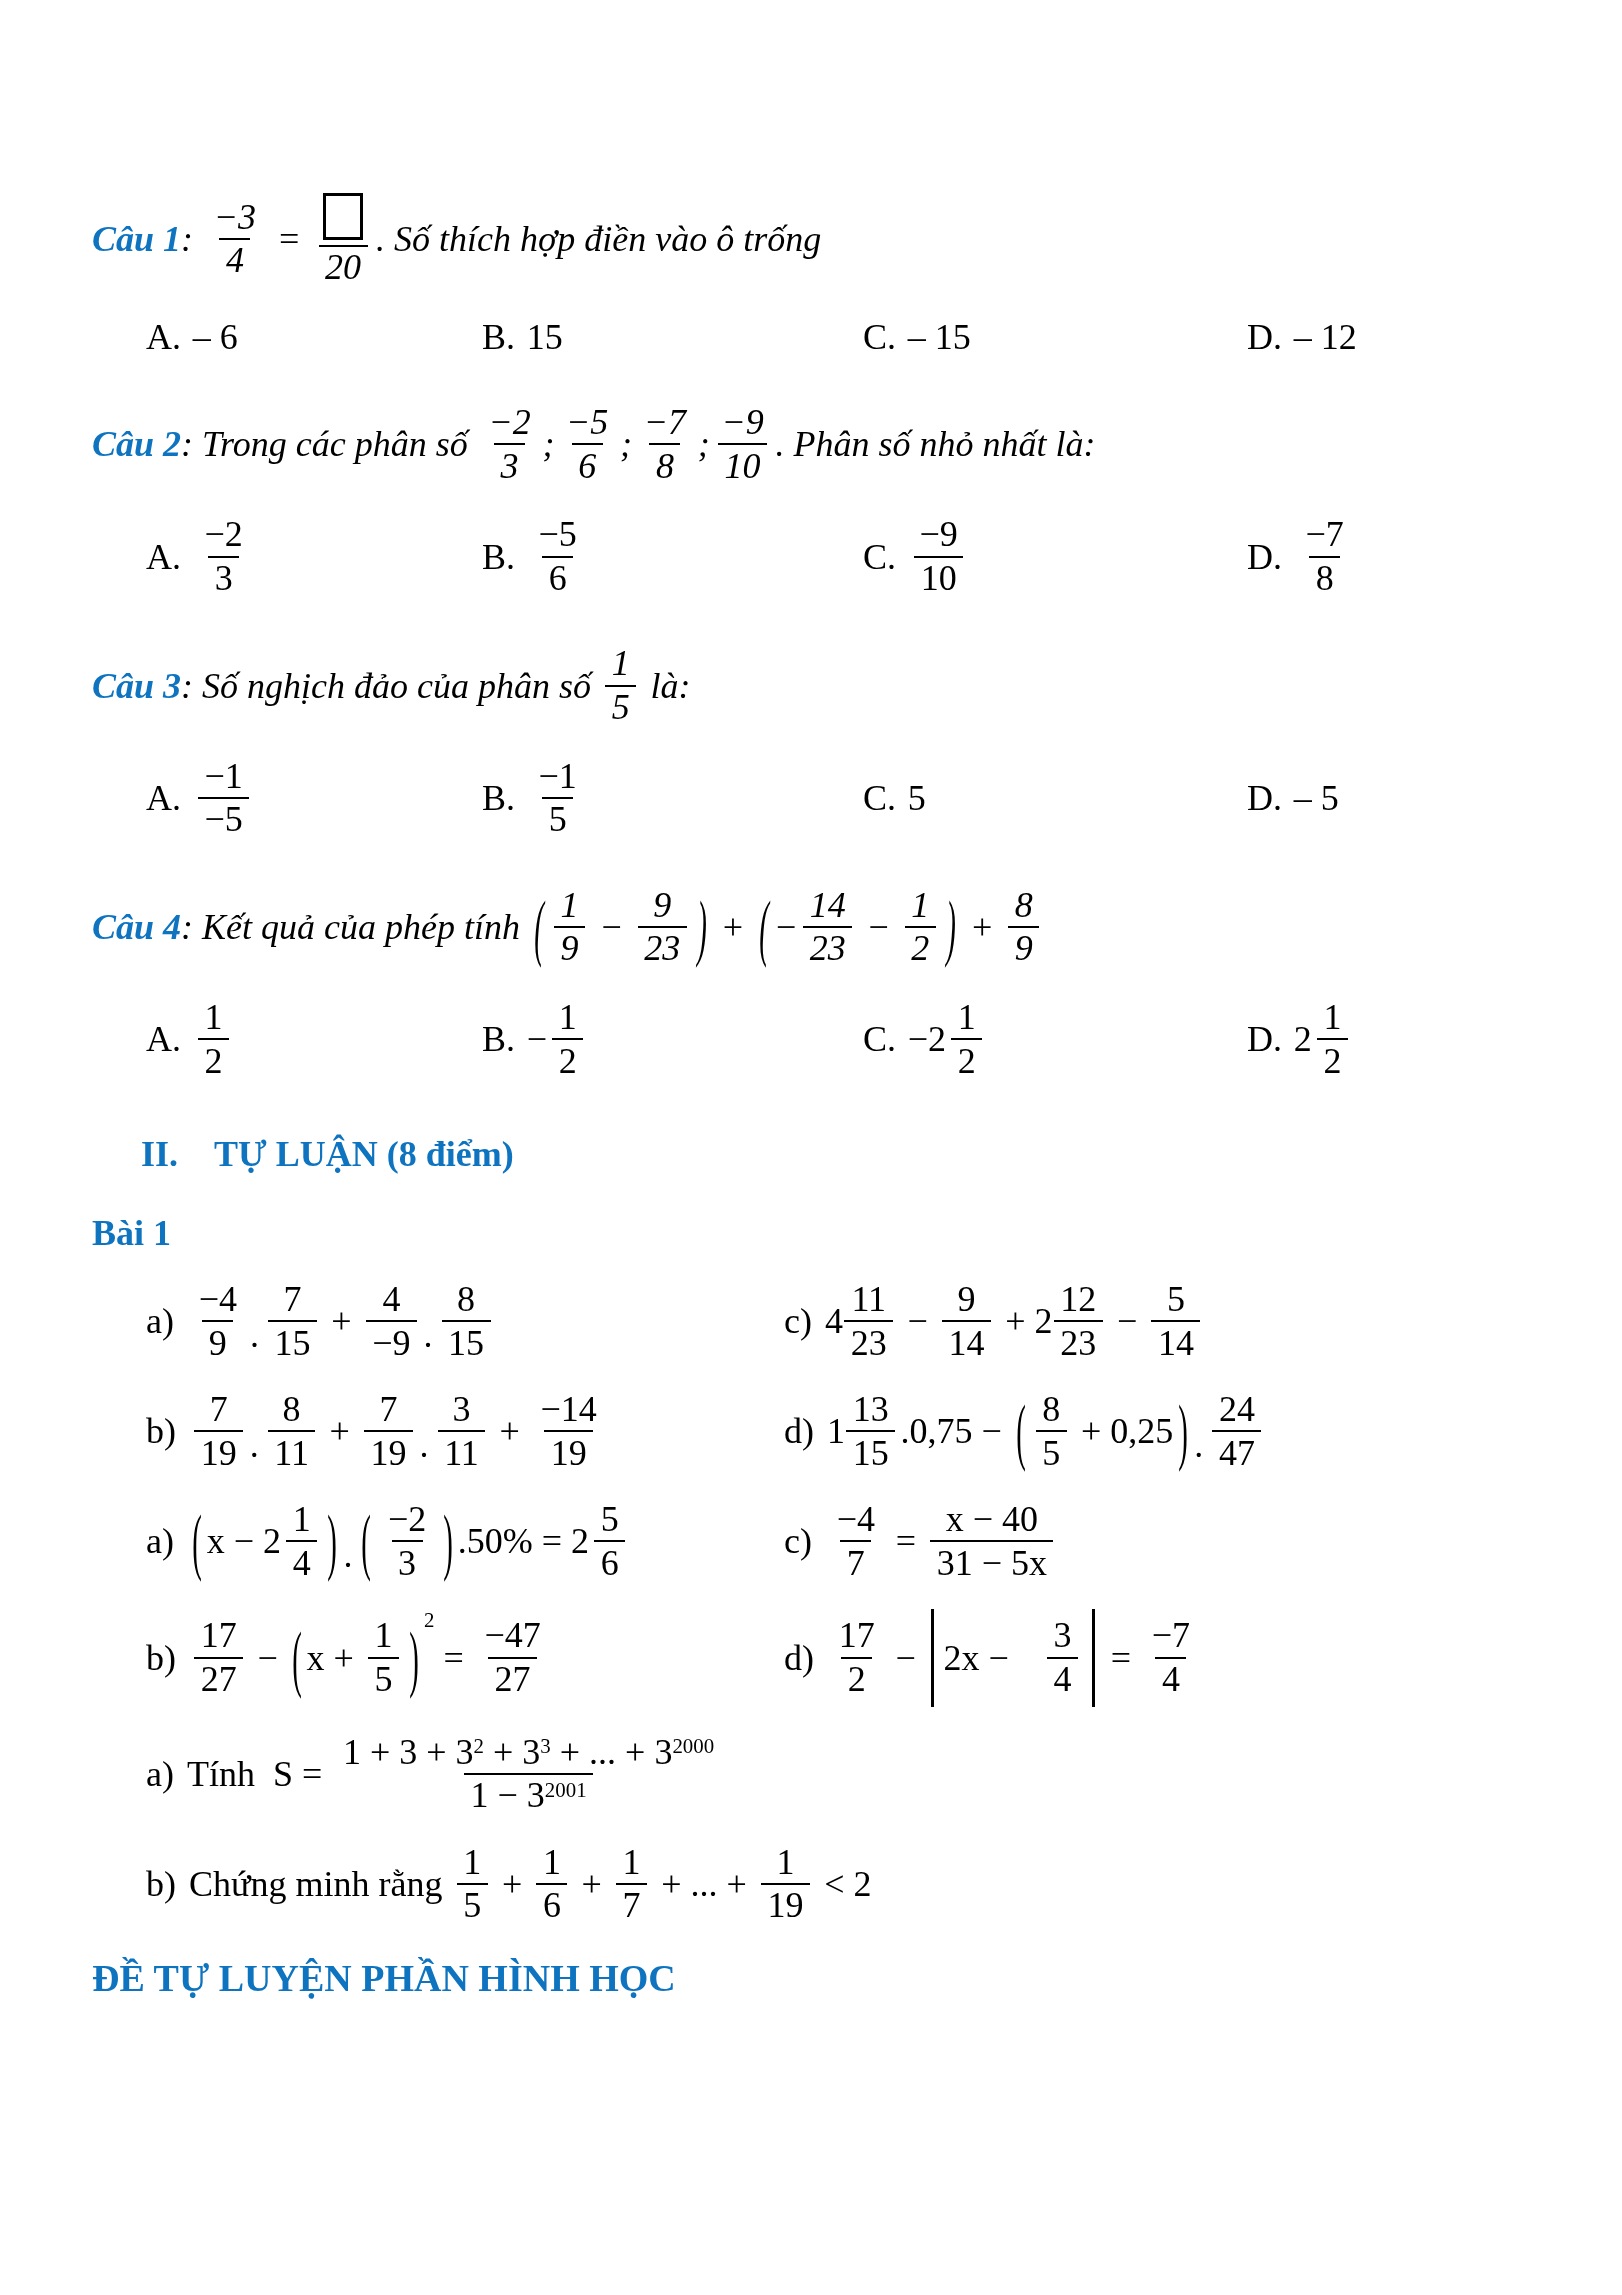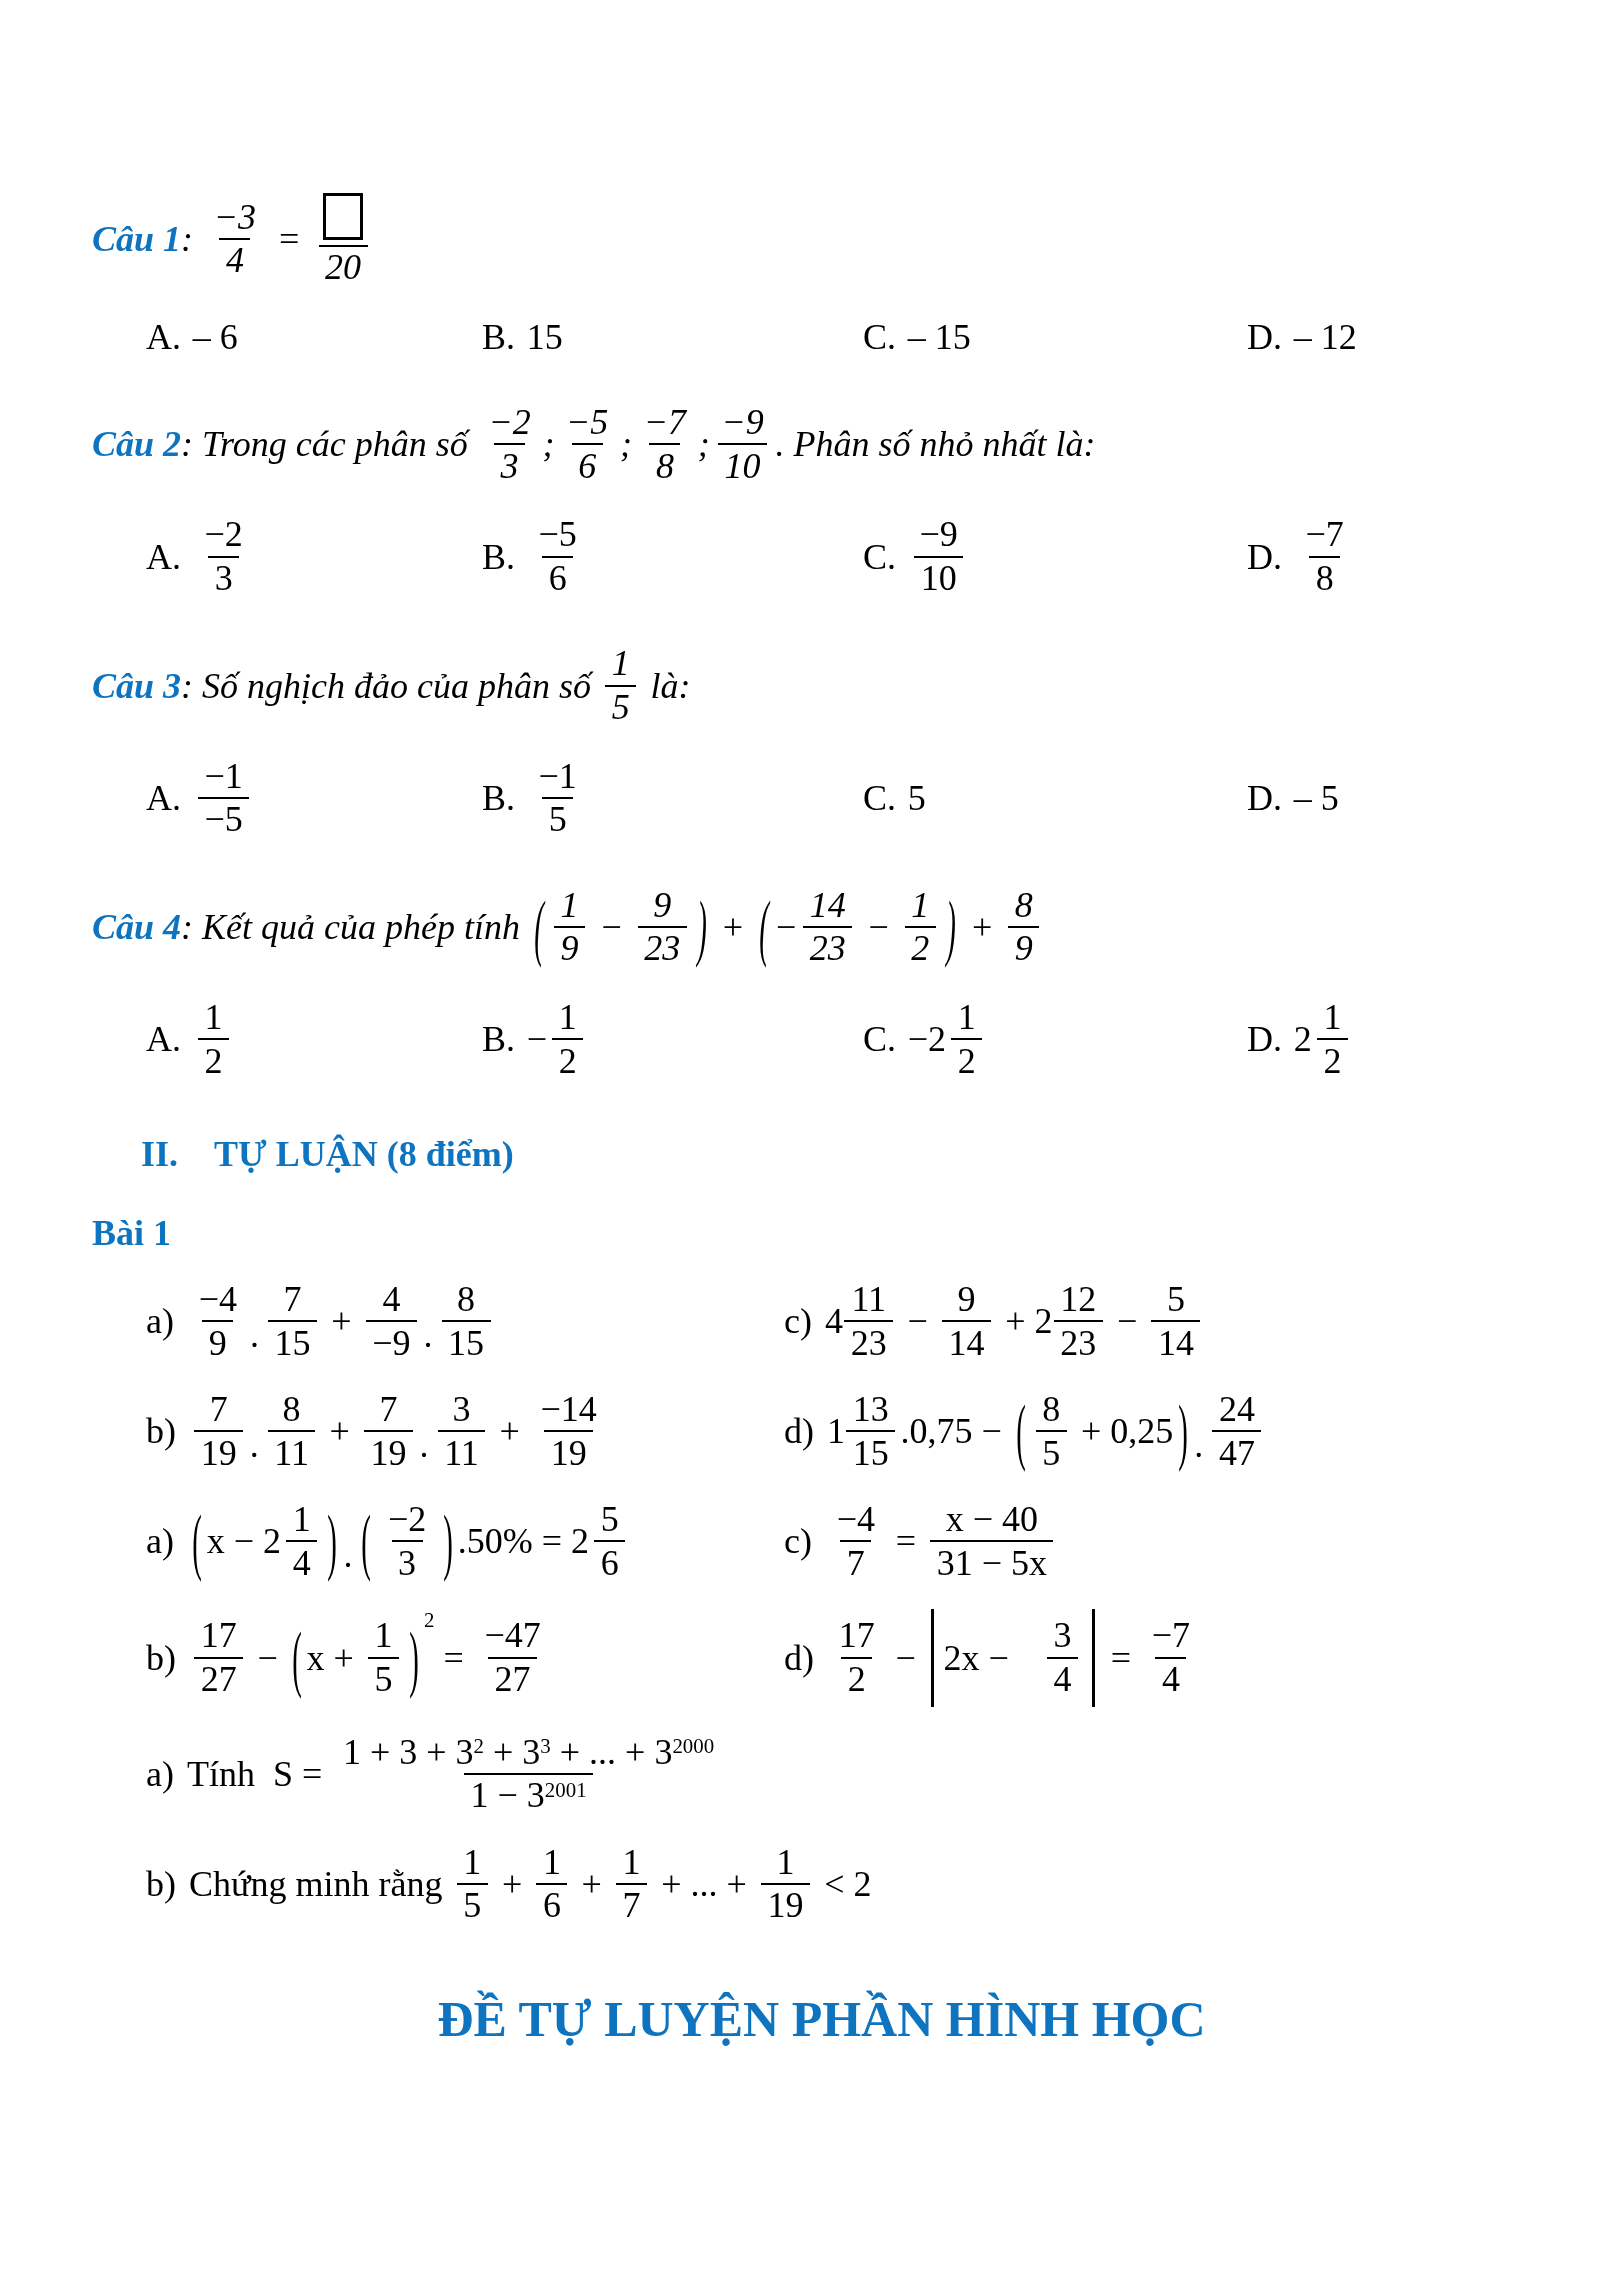--- a/index.html
+++ b/index.html
@@ -38,21 +38,21 @@
   .sec2{margin-top:51px;color:var(--blue);font-weight:bold;display:flex;align-items:center;}
   .sec2 .numeral{margin-left:49px;margin-right:36px;}
   
   .exhead{margin-top:37px;display:flex;align-items:baseline;justify-content:space-between;}
   .exlabel{color:var(--blue);font-weight:bold;}
   .row{margin-left:54px;margin-top:25px;align-items:center;}
   .row.two{display:grid;grid-template-columns:638px auto;}
   .row.one{display:block;}
   .part{display:flex;align-items:center;gap:13px;}
   
-  .footer{margin-top:63px;text-align:center;color:var(--blue);font-weight:bold;font-size:50px;}
+  .footer{margin-top:29px;text-align:left;color:var(--blue);font-weight:bold;font-size:38px;}
 </style>
 </head>
 <body>
 
 <div class="content">
   <div id="quiz">
       <div class="q">
         <span class="qlabel">Câu 1</span>
         <span class="math">
           <span class="mtxt">: </span>
@@ -60,20 +60,21 @@
             <span class="num">−3</span>
             <span class="den">4</span>
           </span>
           <span class="mtxt"> = </span>
           <span class="frac">
             <span class="num">
               <span class="box"></span>
             </span>
             <span class="den">20</span>
           </span>
+          <span class="mtxt">. Số thích hợp điền vào ô trống</span>
         </span>
       </div>
       <div class="opts">
         <div class="opt">
           <span class="mtxt">A.</span>
           <span class="math">
             <span class="mtxt">– 6</span>
           </span>
         </div>
         <div class="opt">

